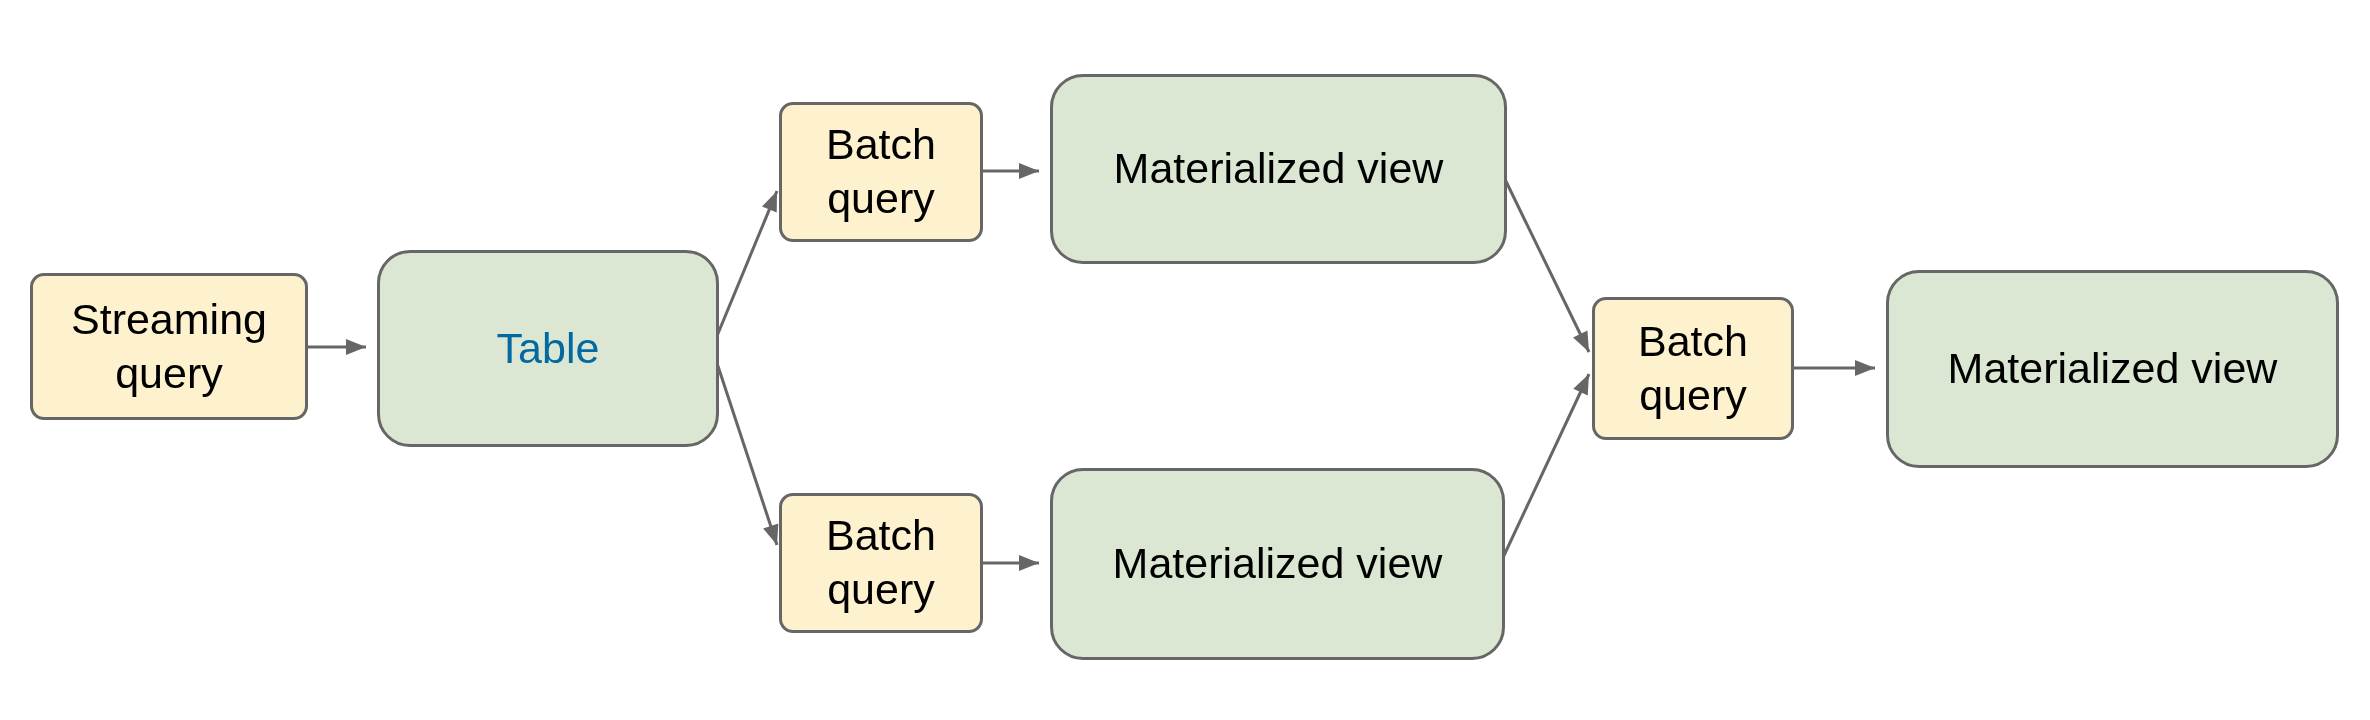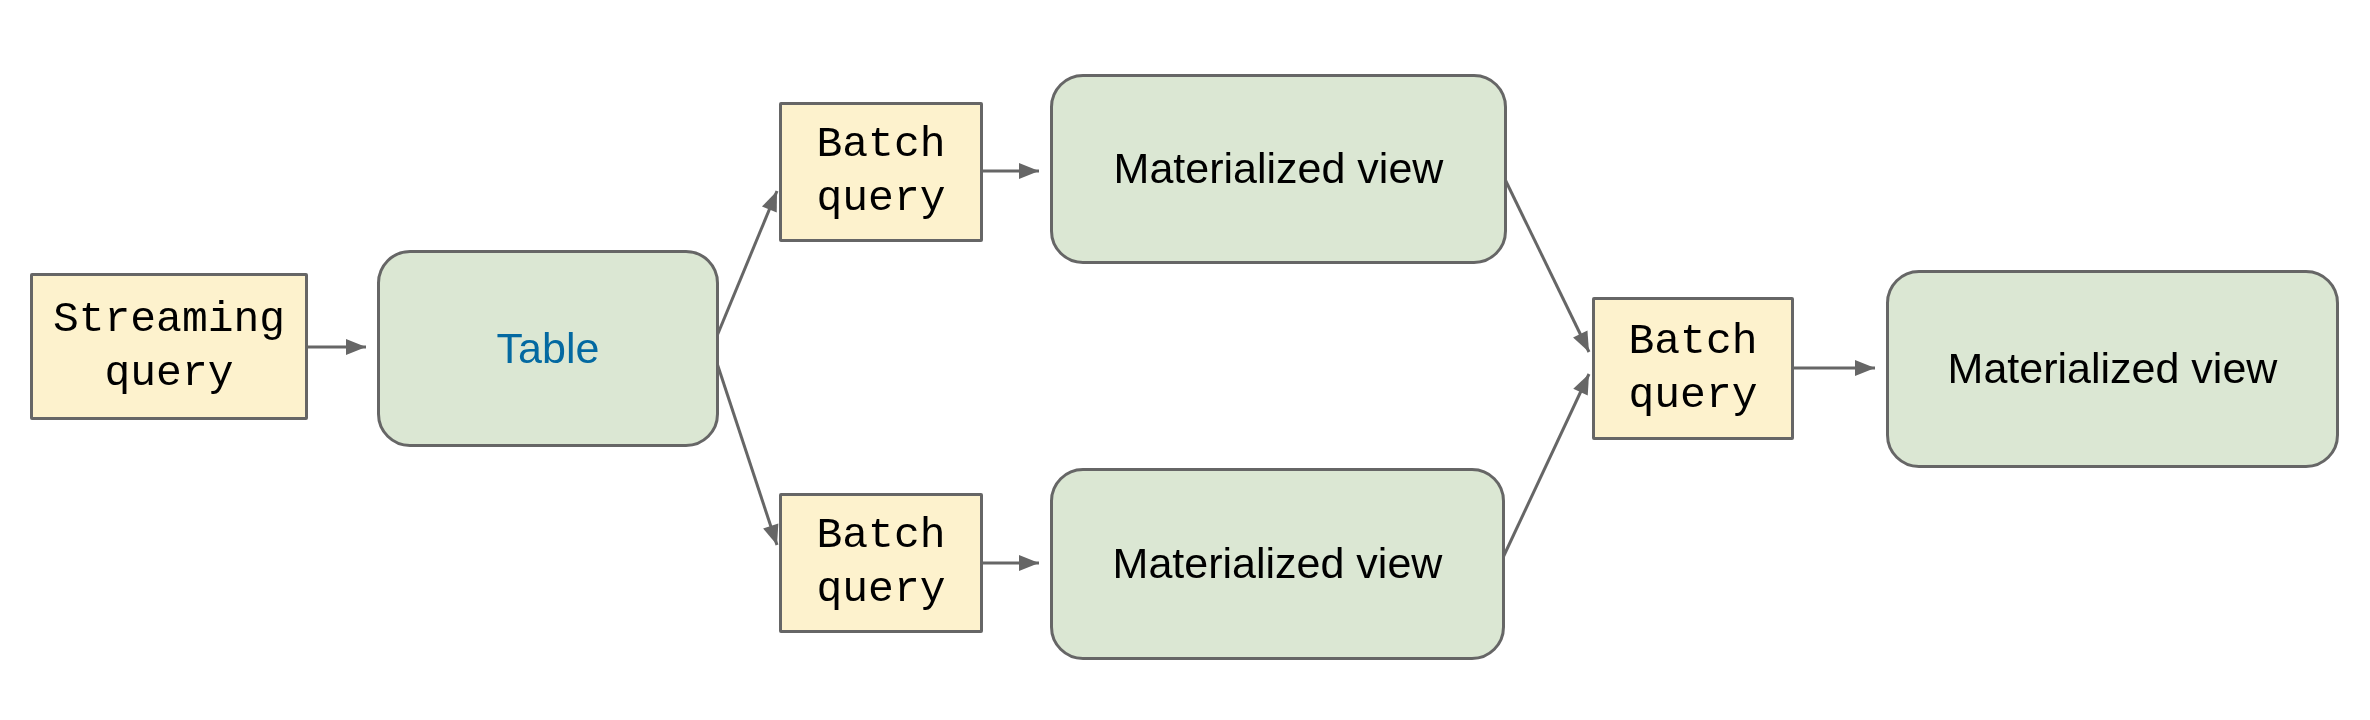--- a/index.html
+++ b/index.html
@@ -10,21 +10,21 @@
     position:absolute;
     display:flex;align-items:center;justify-content:center;
     text-align:center;
     font-family:"Liberation Sans",sans-serif;
     font-size:43px;line-height:1.25;
     color:#000;
     border:3px solid #666;
     box-sizing:border-box;
     padding:6px 10px;
   }
-  .node.query{border-radius:2px;font-family:Liberation Mono, monospace;}
+  .node.query{border-radius:14px;}
   .node.view{border-radius:33px;margin-left:7px;}
   .n-streaming   {left:30px;  top:273px; width:278px; height:147px;}
   .n-table       {left:370px; top:250px; width:342px; height:197px;}
   .n-batch-top   {left:779px; top:102px; width:204px; height:140px;}
   .n-mv-top      {left:1043px;top:74px;  width:457px; height:190px;}
   .n-batch-bottom{left:779px; top:493px; width:204px; height:140px;}
   .n-mv-bottom   {left:1043px;top:468px; width:455px; height:192px;}
   .n-batch-right {left:1592px;top:297px; width:202px; height:143px;}
   .n-mv-right    {left:1879px;top:270px; width:453px; height:198px;}
 </style>

